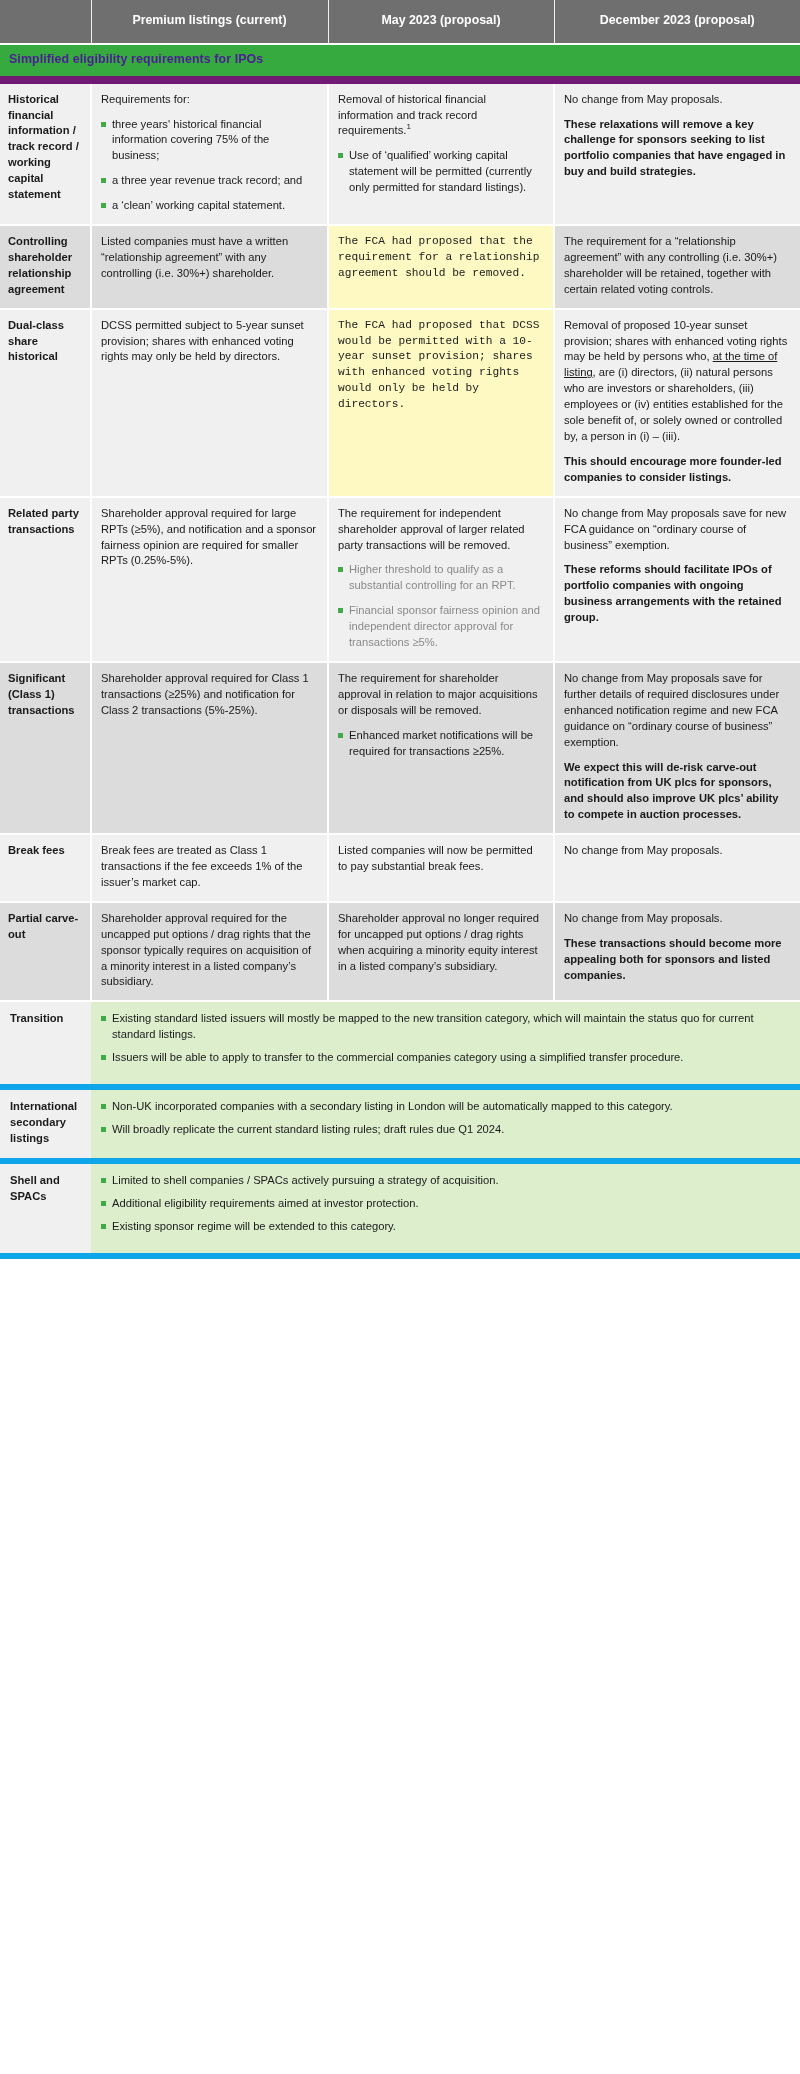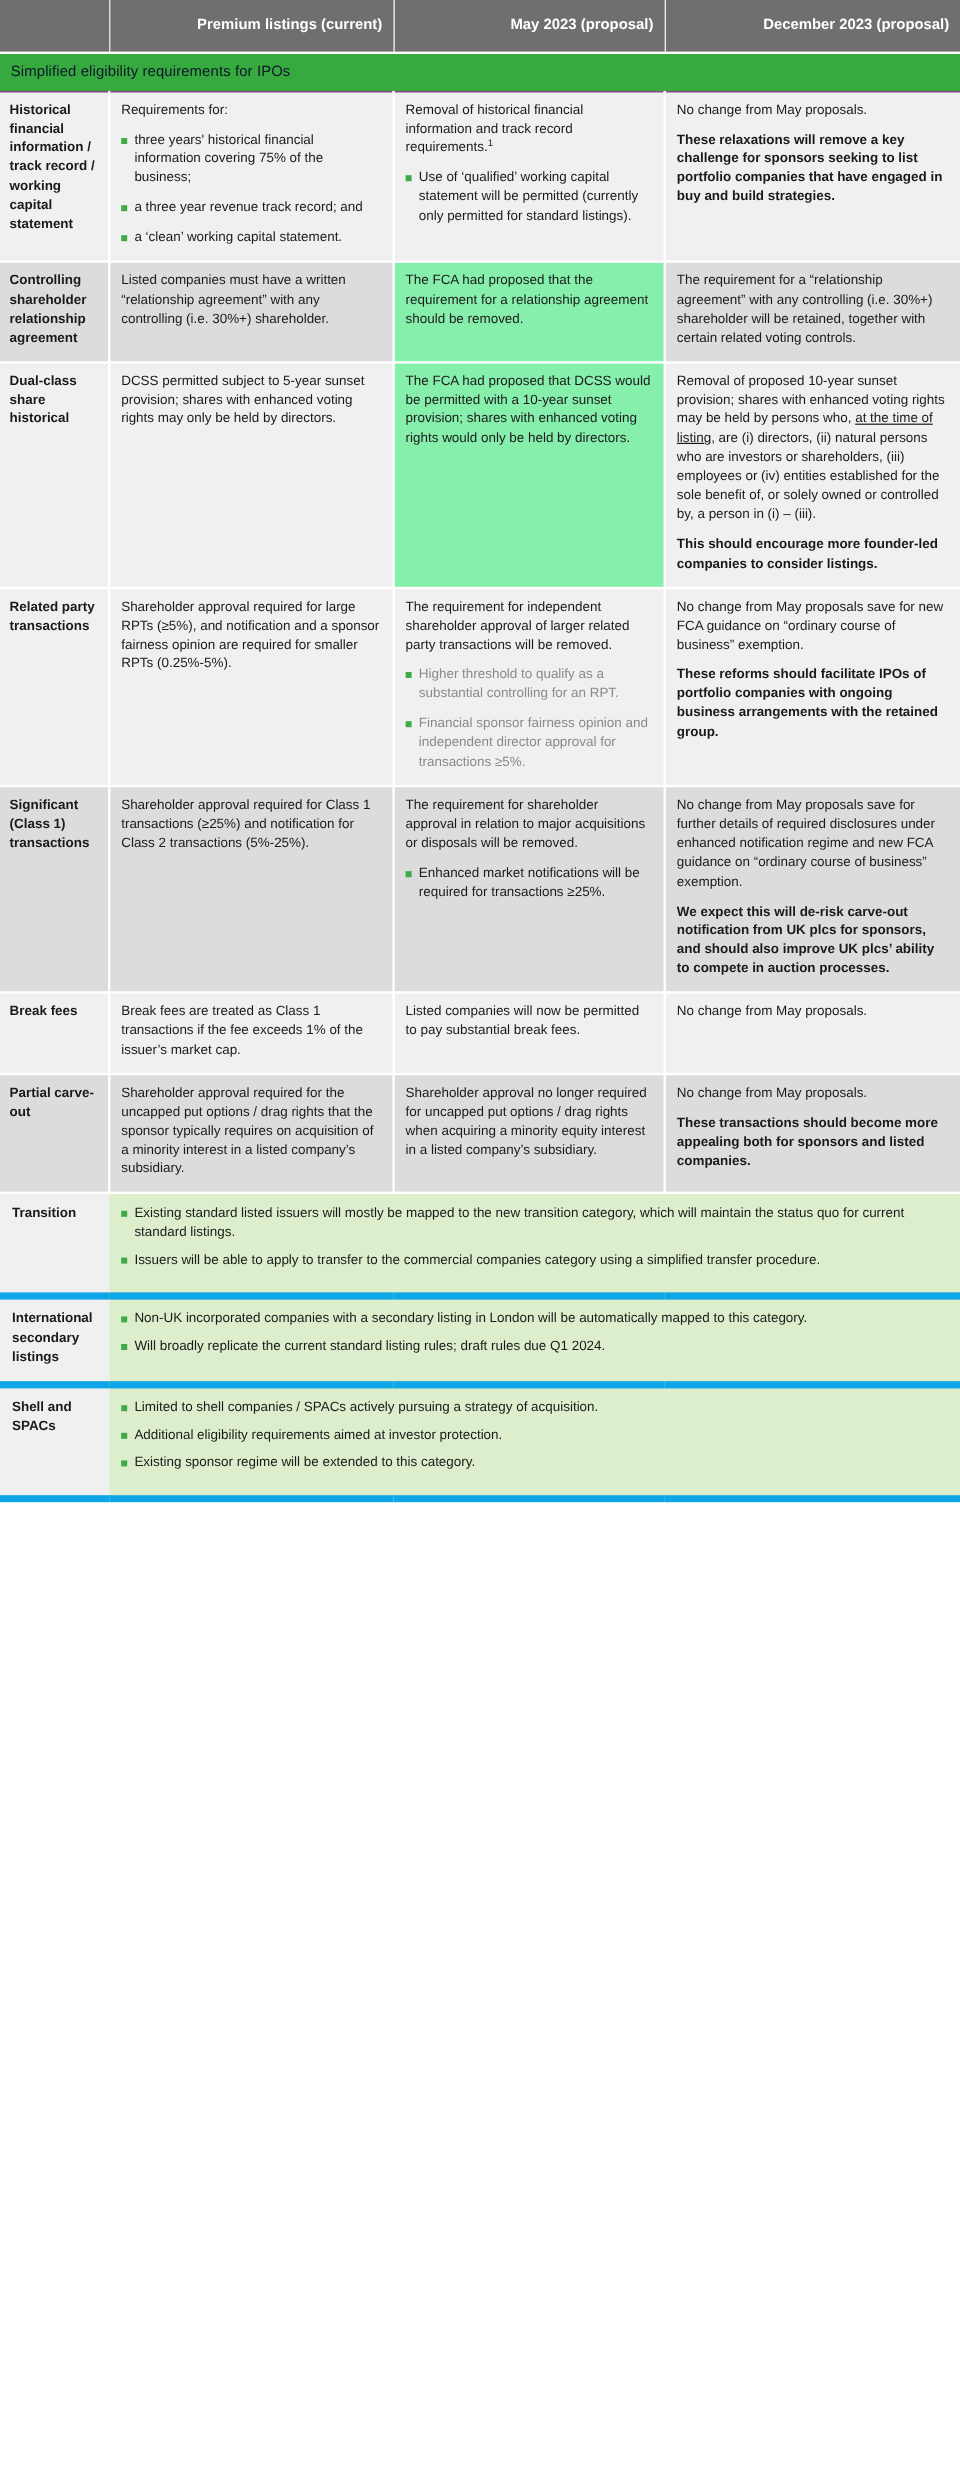--- a/index.html
+++ b/index.html
@@ -26,59 +26,59 @@
   col.c2 { width: 237px; }
   col.c3 { width: 226px; }
   col.c4 { width: 246px; }
 
   
   tr.head th {
     background: #6f6f6f;
     color: #ffffff;
     font-size: 12.4px;
     font-weight: bold;
-    text-align: right;
+    text-align: center;
     vertical-align: middle;
     padding: 9px 9px 10px 9px;
     border-right: 1px solid #efefef;
     height: 44px;
   }
   tr.head th.blank { background: #6f6f6f; border-right: 1px solid #efefef; }
   tr.head th:last-child { border-right: none; }
 
   
   td.section {
     background: #36a93f;
-    color: #0f172a;
-    font-weight: normal;
+    color: #4c1d95;
+    font-weight: bold;
     font-size: 12.4px;
     padding: 6px 9px 7px 9px;
     border-top: 2px solid #ffffff;
-    border-bottom: 1px solid #701a75;
+    border-bottom: 8px solid #701a75;
     letter-spacing: .1px;
   }
 
   
   td.cell {
     vertical-align: top;
     padding: 8px 10px 10px 9px;
     border-right: 2px solid #ffffff;
     border-bottom: 2px solid #ffffff;
   }
   td.cell:last-child { border-right: none; }
   td.lbl {
     font-weight: bold;
     font-size: 11.2px;
     padding-left: 8px;
     padding-right: 2px;
   }
   
   .bg-light  { background: #f0f0f0; }
   .bg-dark   { background: #dcdcdc; }
-  .bg-green  { background: #86efac; }
+  .bg-green  { background: #fef9c3; font-family: Liberation Mono, monospace; }
   .bg-green2 { background: #ddeecd; }
 
   td.cell p { margin: 0 0 9px 0; }
   td.cell p:last-child { margin-bottom: 0; }
   td.cell p.b { font-weight: bold; }
 
   ul.bul { list-style: none; margin: 0 0 0 0; padding: 0; }
   ul.bul li {
     position: relative;
     padding-left: 11px;

